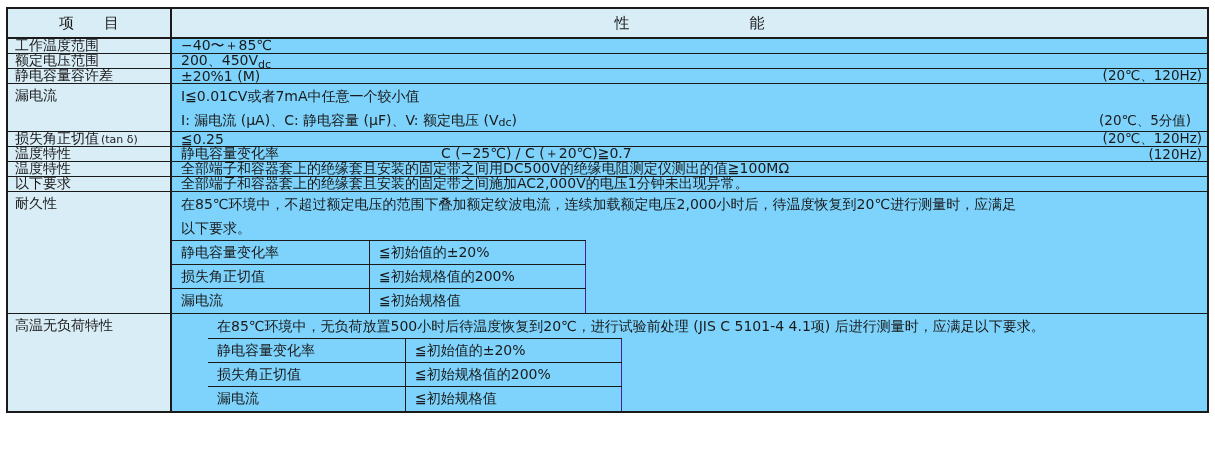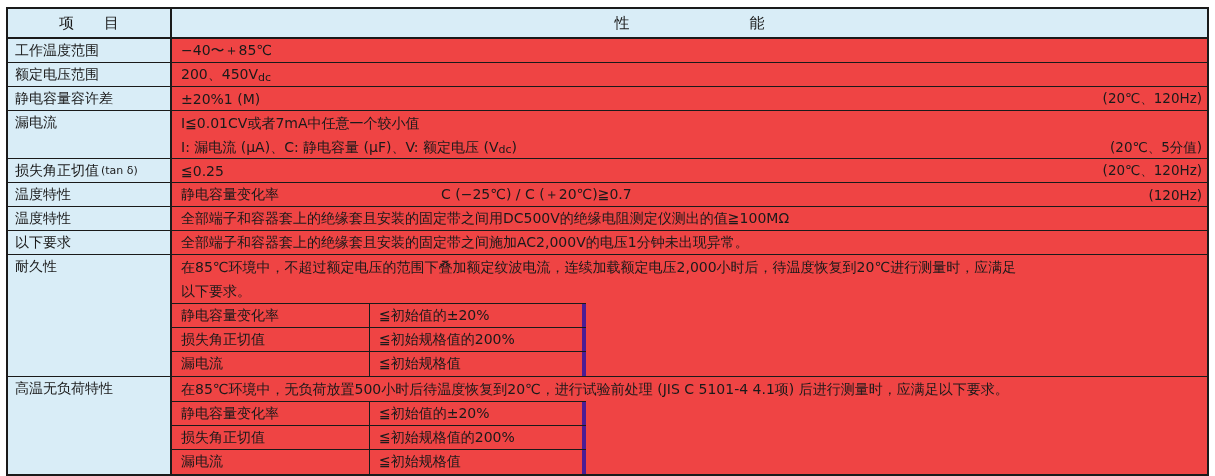--- a/index.html
+++ b/index.html
@@ -7,26 +7,26 @@
   body {
     font-family: "DejaVu Sans", sans-serif;
     color: #1a1a1a;
     position: relative;
   }
   .spec-table {
     position: absolute;
     left: 6px; top: 7px;
     width: 1203px;
     border: 2px solid #1a1a1a;
-    background: #ef4444;
+    background: #7dd3fc;
   }
   .row { display: flex; width: 100%; border-bottom: 1px solid #1a1a1a; }
-  .row:last-child { border-bottom: none; }
+  .row:last-child { border-bottom: none; gap: 36px; }
   .header-row { height: 30px; border-bottom: 2px solid #1a1a1a; background: #d9edf7; }
-  .h24 { height: 24px; }
+  .h24 { height: 15px; }
   .h48 { height: 48px; }
   .h122 { height: 122px; }
   .h97 { height: 97px; }
   .label-cell {
     width: 164px; flex: 0 0 164px;
     background: #d9edf7;
     border-right: 2px solid #1a1a1a;
     padding-left: 7px;
     display: flex; align-items: center;
     font-size: 14px;
@@ -37,40 +37,40 @@
   .perf-cell {
     flex: 1 1 auto; min-width: 0;
     display: flex; align-items: center;
     font-size: 14px;
     padding: 0 5px 0 9px;
   }
   .header-cell { justify-content: center; font-size: 15px; padding: 0; }
   .perf-col { flex-direction: column; align-items: stretch; padding: 0; }
   .text-line {
     height: 24px; line-height: 24px;
-    padding: 0 5px 0 9px;
+    padding: 0 16px 0 9px;
     display: flex; align-items: center;
     white-space: nowrap;
   }
   .fill { flex: 1 1 auto; }
   .condition { white-space: nowrap; text-align: right; font-size: 13.5px; margin-left: 43px; }
   .vsub { font-size: 11px; position: relative; top: 3px; }
   .temp-sublabel { display: inline-block; width: 260px; flex: 0 0 260px; }
   .criteria-table { width: 414px; border-top: 1px solid #1a1a1a; }
   .criteria-row { display: flex; height: 24px; border-bottom: 1px solid #1a1a1a; }
   .criteria-row:last-child { border-bottom: none; }
   .criteria-item {
     width: 198px; flex: 0 0 198px;
     border-right: 1px solid #1a1a1a;
     padding-left: 9px;
     display: flex; align-items: center; white-space: nowrap;
   }
   .criteria-value {
     flex: 1 1 auto;
-    border-right: 4px solid #4c1d95;
+    border-right: 1px solid #4c1d95;
     padding-left: 9px;
     display: flex; align-items: center; white-space: nowrap;
   }
 </style>
 </head>
 <body>
 
 <div class="spec-table">
 
   <div class="row header-row">

